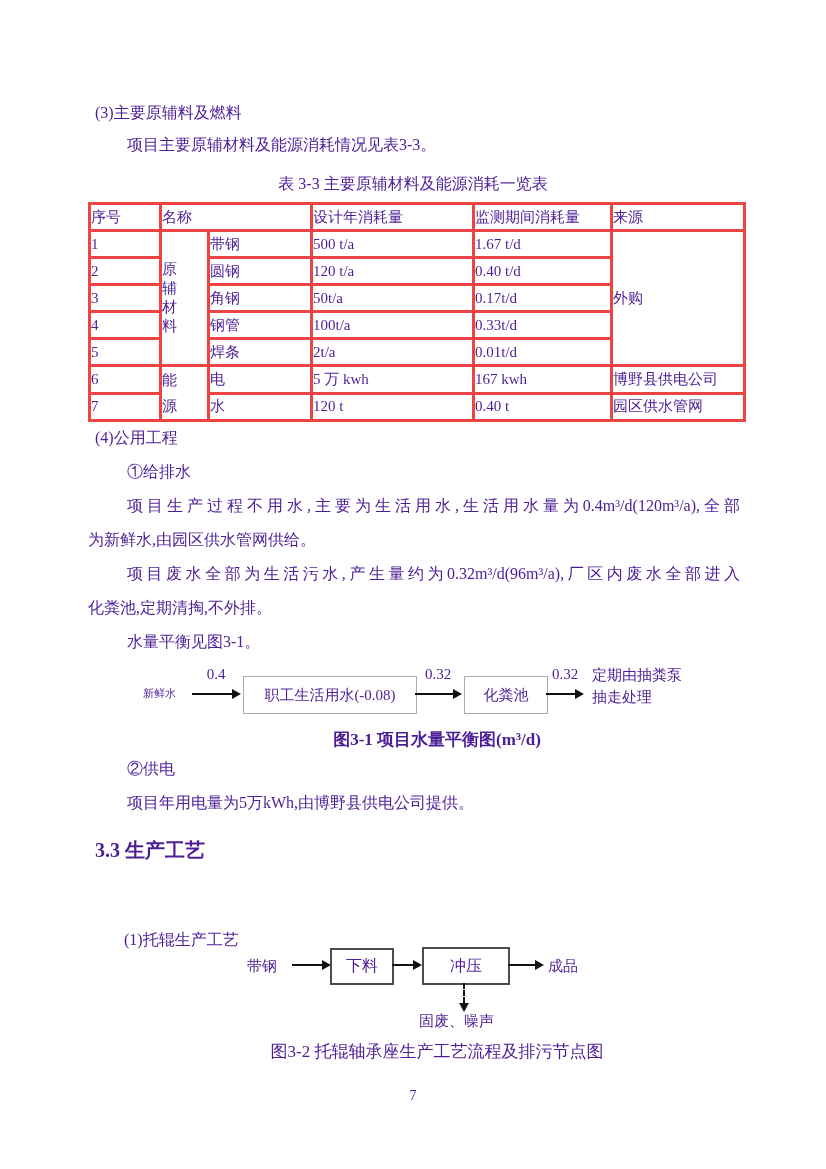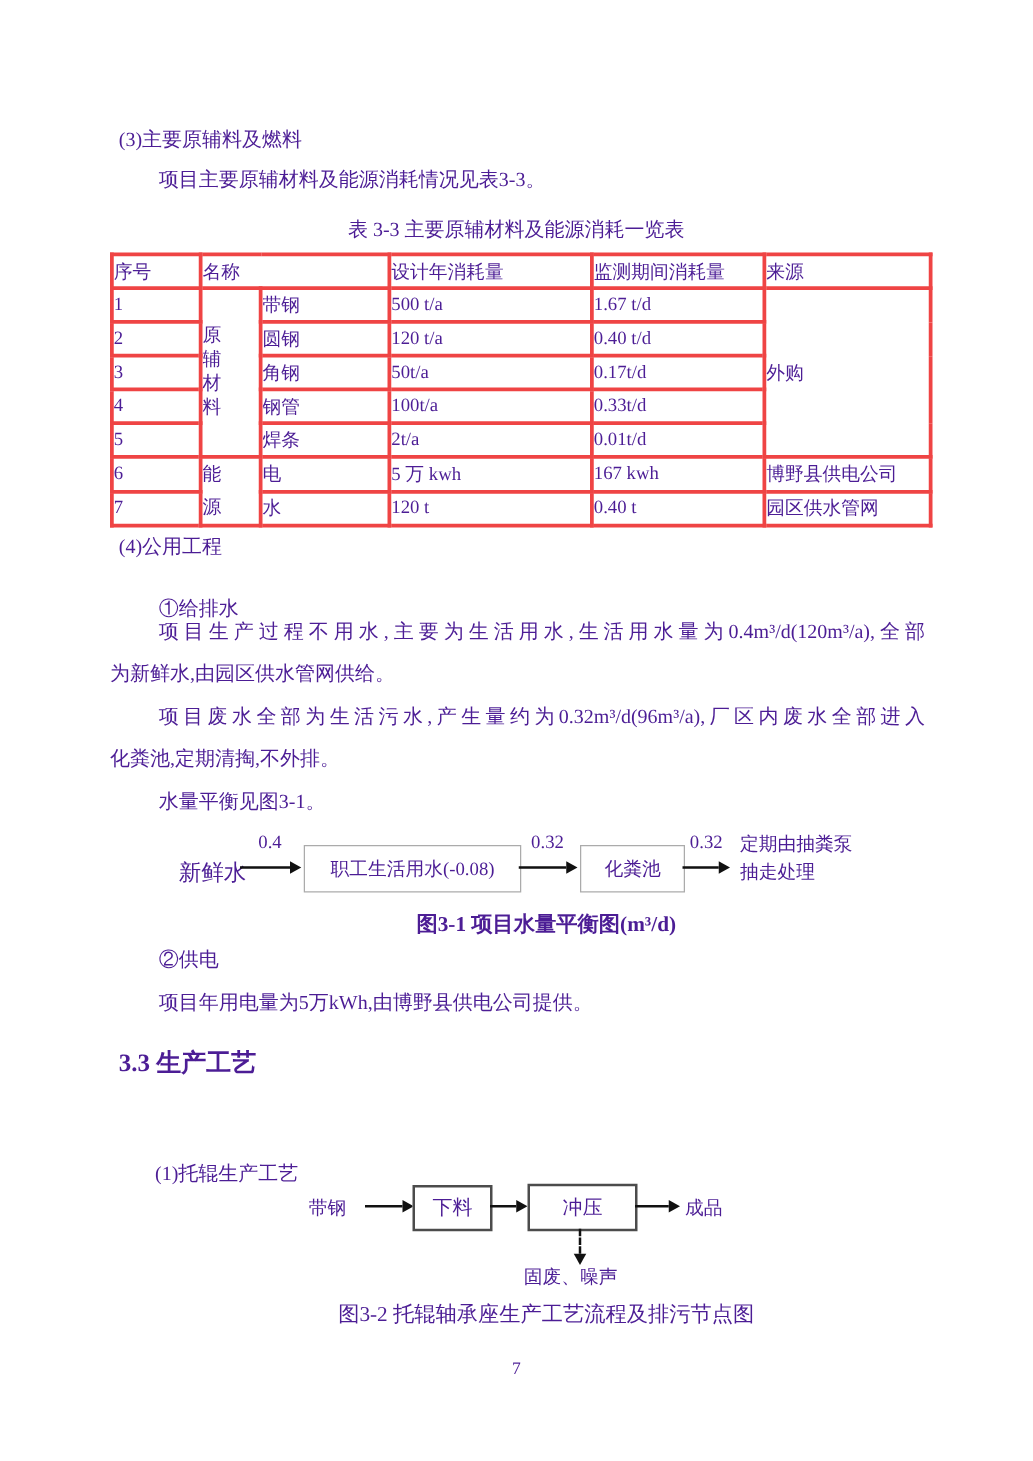--- a/index.html
+++ b/index.html
@@ -132,28 +132,28 @@
       <td>7</td>
       <td>水</td>
       <td>120 t</td>
       <td>0.40 t</td>
       <td>园区供水管网</td>
     </tr>
   </tbody>
     </table>
 
   <div class="abs h16" style="left:95px;top:428px;">(4)公用工程</div>
-  <div class="abs h16" style="left:127px;top:462px;margin-top:16px;">①给排水</div>
+  <div class="abs h16" style="left:127px;top:462px;">①给排水</div>
   <div class="abs h16 just" style="left:127px;top:496px;">项目生产过程不用水,主要为生活用水,生活用水量为0.4m³/d(120m³/a),全部</div>
   <div class="abs h16" style="left:88px;top:530px;">为新鲜水,由园区供水管网供给。</div>
   <div class="abs h16 just" style="left:127px;top:564px;">项目废水全部为生活污水,产生量约为0.32m³/d(96m³/a),厂区内废水全部进入</div>
   <div class="abs h16" style="left:88px;top:598px;">化粪池,定期清掏,不外排。</div>
   <div class="abs h16" style="left:127px;top:632px;">水量平衡见图3-1。</div>
 
-  <div class="abs" style="left:143px;top:686px;font-size:18px;">新鲜水</div>
+  <div class="abs" style="left:143px;top:686px;font-size:11px;">新鲜水</div>
   <div class="harrow" style="left:192px;top:693px;width:40px;"></div>
   <div class="flabel" style="left:196px;top:666px;width:40px;">0.4</div>
   <div class="fbox light" style="left:243px;top:676px;width:172px;height:36px;">职工生活用水(-0.08)</div>
   <div class="harrow" style="left:415px;top:693px;width:38px;"></div>
   <div class="flabel" style="left:418px;top:666px;width:40px;">0.32</div>
   <div class="fbox light" style="left:464px;top:676px;width:82px;height:36px;">化粪池</div>
   <div class="harrow" style="left:546px;top:693px;width:29px;"></div>
   <div class="flabel" style="left:545px;top:666px;width:40px;">0.32</div>
   <div class="abs" style="left:592px;top:666px;font-size:15px;">定期由抽粪泵</div>
   <div class="abs" style="left:592px;top:688px;font-size:15px;">抽走处理</div>

